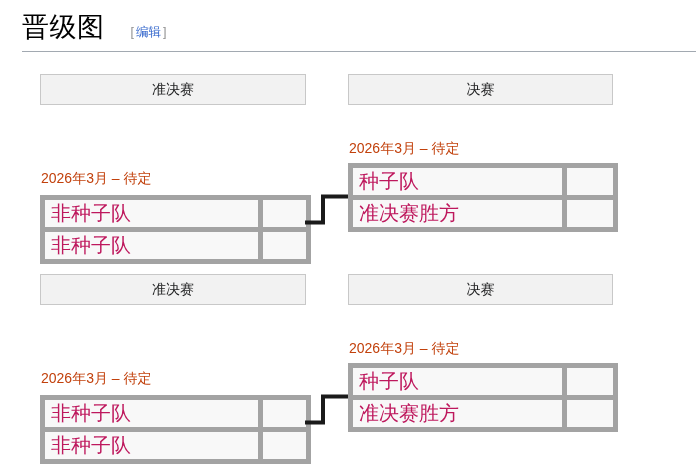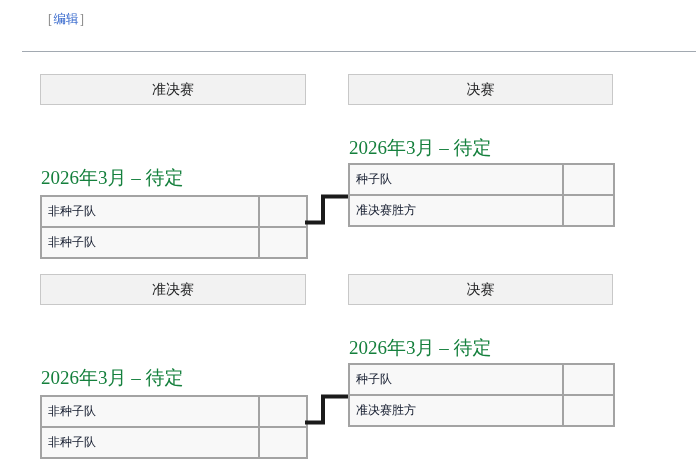--- a/index.html
+++ b/index.html
@@ -66,61 +66,60 @@
     background: #a2a9b1;
   }
 
   
   .bracket-canvas {
     position: absolute;
     left: 0;
     top: 0;
     width: 696px;
     height: 476px;
-    font-family: Liberation Serif, serif;
   }
 
   
   .round-header {
     position: absolute;
     box-sizing: border-box;
     height: 31px;
     background: #f2f2f2;
     border: 1px solid #c8c8c8;
     display: flex;
     align-items: center;
     justify-content: center;
     font-size: 14px;
     color: #202122;
   }
 
   
   .match-date {
     position: absolute;
-    font-size: 19px;
+    font-size: 14px;
     line-height: 18px;
-    color: #15803d;
+    color: #c2410c;
     white-space: nowrap;
   }
 
   
   .match-table {
     position: absolute;
     box-sizing: border-box;
     border-collapse: collapse;
     table-layout: fixed;
     background: #f8f8f8;
     border: 1px solid #bdbdbd;
   }
   .match-table td {
     box-sizing: border-box;
     height: 31px;
-    border: 2px solid #a3a3a3;
-    font-size: 12px;
-    color: #0f172a;
+    border: 5px solid #a3a3a3;
+    font-size: 20px;
+    color: #be185d;
     padding: 0 0 0 6px;
     background: #f8f8f8;
     vertical-align: middle;
     white-space: nowrap;
     overflow: hidden;
   }
   .match-table td.score-cell {
     padding: 0;
     text-align: center;
   }
@@ -131,20 +130,21 @@
   }
   .connector svg {
     display: block;
   }
 </style>
 </head>
 <body>
 
 <div class="heading-block">
   <div class="heading-row">
+    <h2 class="page-title">晋级图</h2>
     <span class="edit-section">
       <span class="edit-bracket">[</span><a class="edit-link" href="#">编辑</a><span class="edit-bracket">]</span>
     </span>
   </div>
   <div class="heading-rule"></div>
 </div>
 
 <div class="bracket-canvas">
 
   <div class="round-header" style="left:40px; top:74px; width:266px;">

